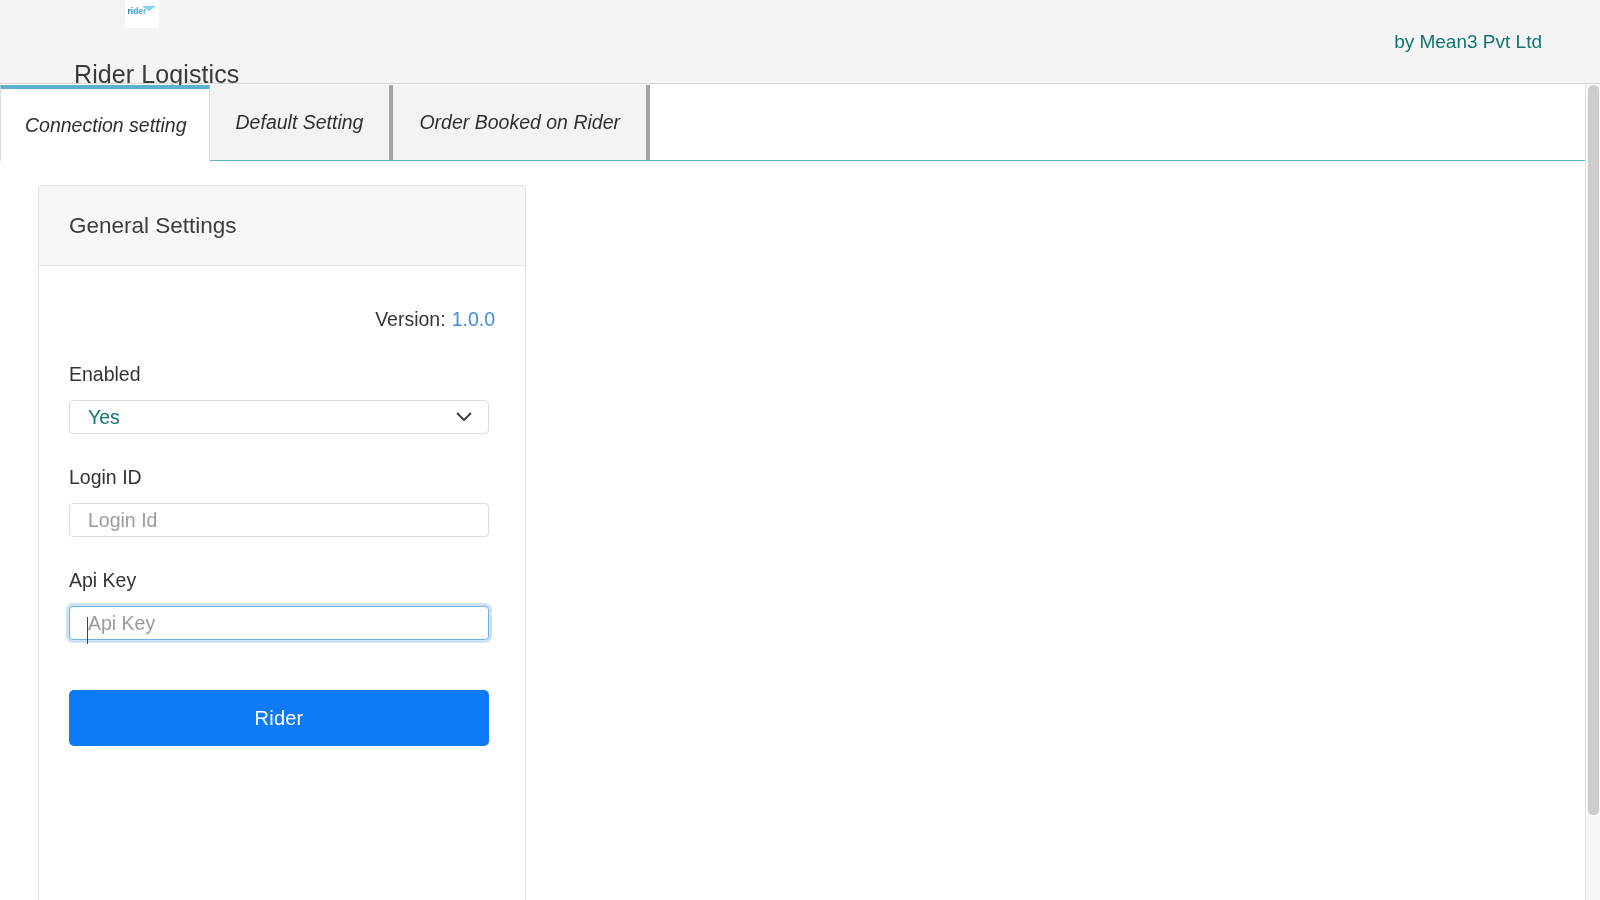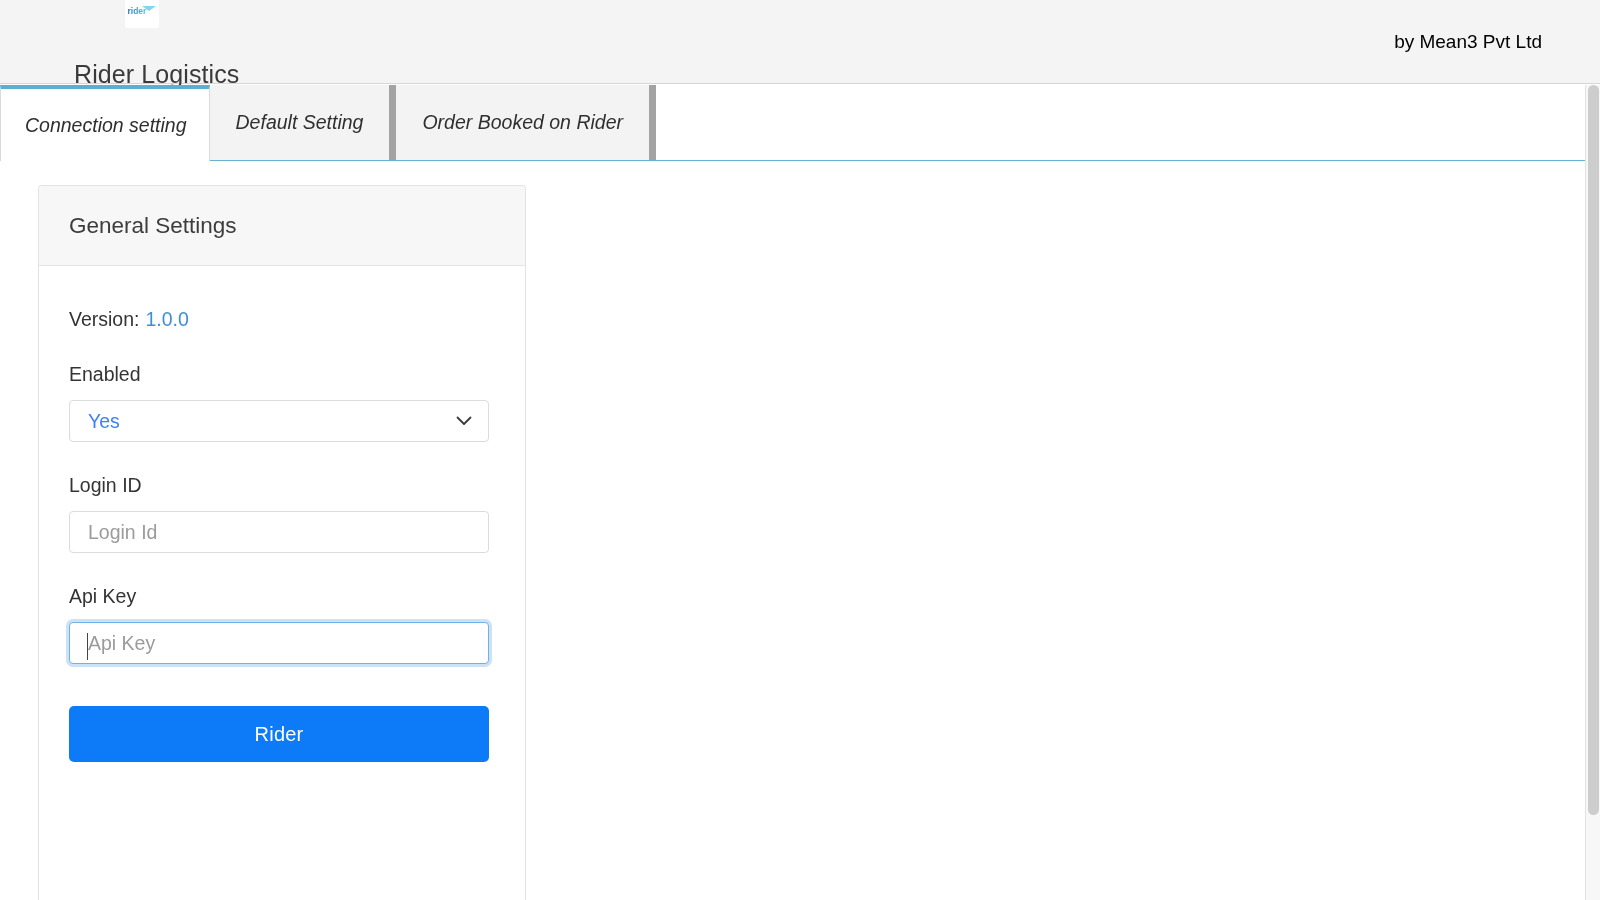--- a/index.html
+++ b/index.html
@@ -57,21 +57,21 @@
   .brand-title {
     font-size: 25px;
     color: #3a3a3a;
     font-weight: 400;
     letter-spacing: 0.1px;
     white-space: nowrap;
     margin-left: 29px;
   }
   .topbar-credit {
     font-size: 19px;
-    color: #000000;
+    color: #0f766e;
     font-weight: 400;
     white-space: nowrap;
     padding-right: 28px;
   }
 
   
   .tabstrip {
     position: absolute;
     top: 85px; left: 0;
     width: 1585px;
@@ -85,21 +85,21 @@
   }
   .tab {
     position: relative;
     display: flex;
     align-items: center;
     justify-content: center;
     padding: 12px 26px;
     font-size: 19.5px;
     color: #2f2f2f;
     background: #f3f3f3;
-    border-right: 7px solid #a3a3a3;
+    border-right: 4px solid #a3a3a3;
     cursor: pointer;
     white-space: nowrap;
     user-select: none;
   }
   .tab.first { padding: 0 22px 0 24px; }
   .tab.active {
     background: #ffffff;
     border-top: 4px solid #5cafd0;
     border-left: 1px solid #dadada;
     border-right: 1px solid #dadada;
@@ -149,20 +149,21 @@
   }
 
   
   .version-line {
     font-size: 19.5px;
     color: #343434;
     margin: 12px 0 0 0;
     display: flex;
     gap: 6px;
     align-items: baseline;
+    justify-content: flex-end;
   }
   .version-value {
     color: #3f8ede;
   }
 
   
   .form-group { margin-top: 32px; }
   .form-label {
     display: block;
     font-size: 19.5px;
@@ -171,26 +172,26 @@
     font-weight: 400;
   }
   .control {
     position: relative;
     width: 420px;
     height: 50px;
   }
   .form-input,
   .form-select {
     width: 420px;
-    height: 42px;
+    height: 34px;
     border: 1px solid #dcdcdc;
     border-radius: 4px;
     background: #ffffff;
     font-size: 19.5px;
-    color: #3b82f6;
+    color: #0f766e;
     padding: 0 18px;
     font-family: "Liberation Sans", "DejaVu Sans", sans-serif;
     outline: none;
     appearance: none;
     -webkit-appearance: none;
   }
   .form-input::placeholder { color: #9b9b9b; }
   .form-input.focused {
     border: 1px solid #6fb2e8;
     box-shadow: 0 0 0 3px rgba(130, 185, 235, 0.42);

